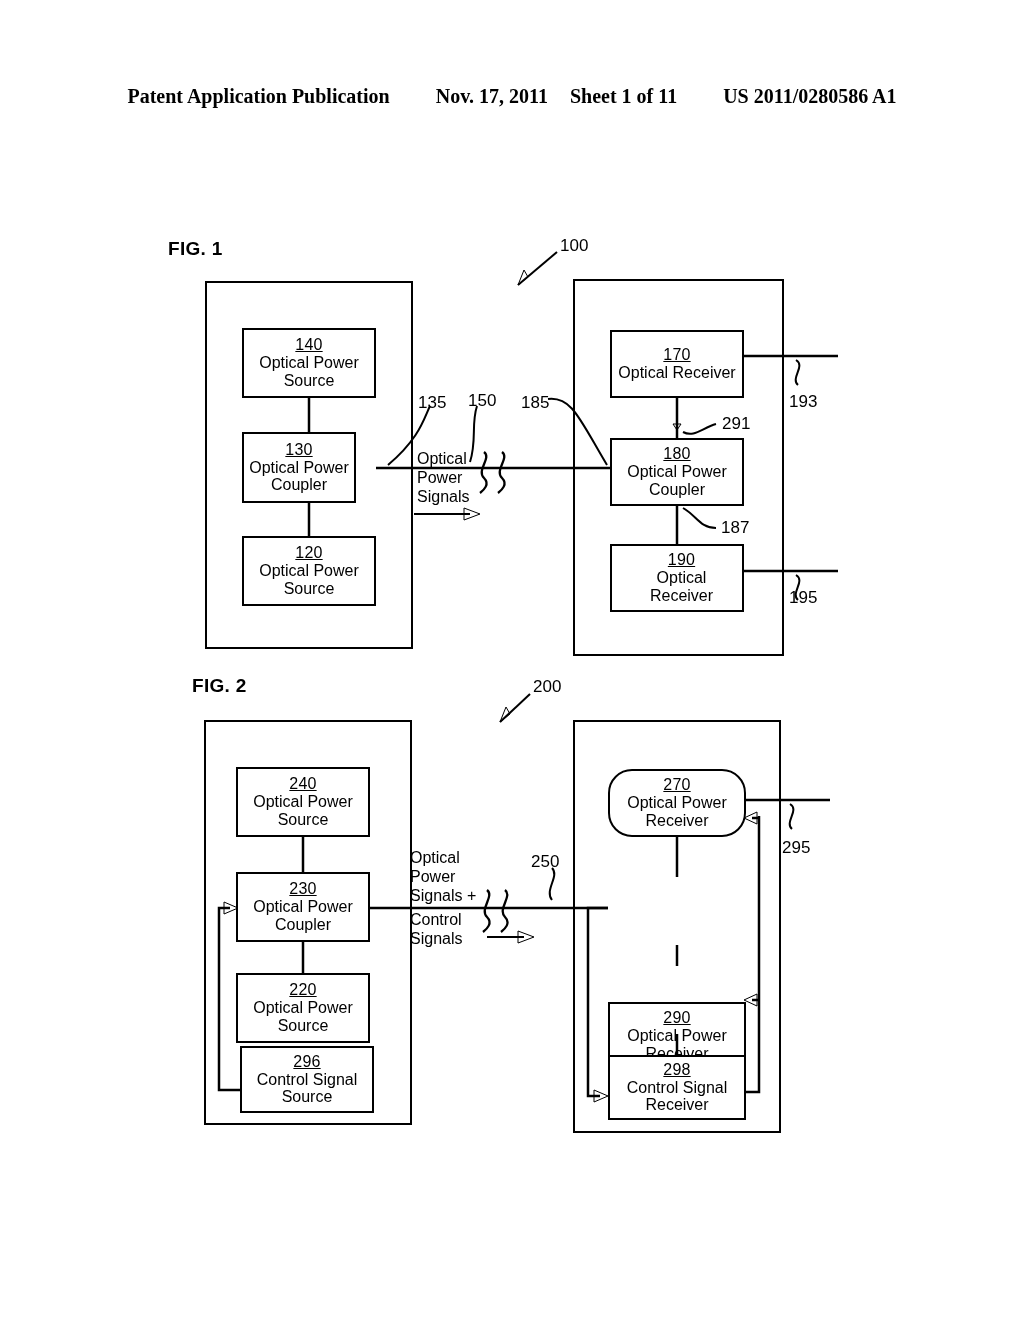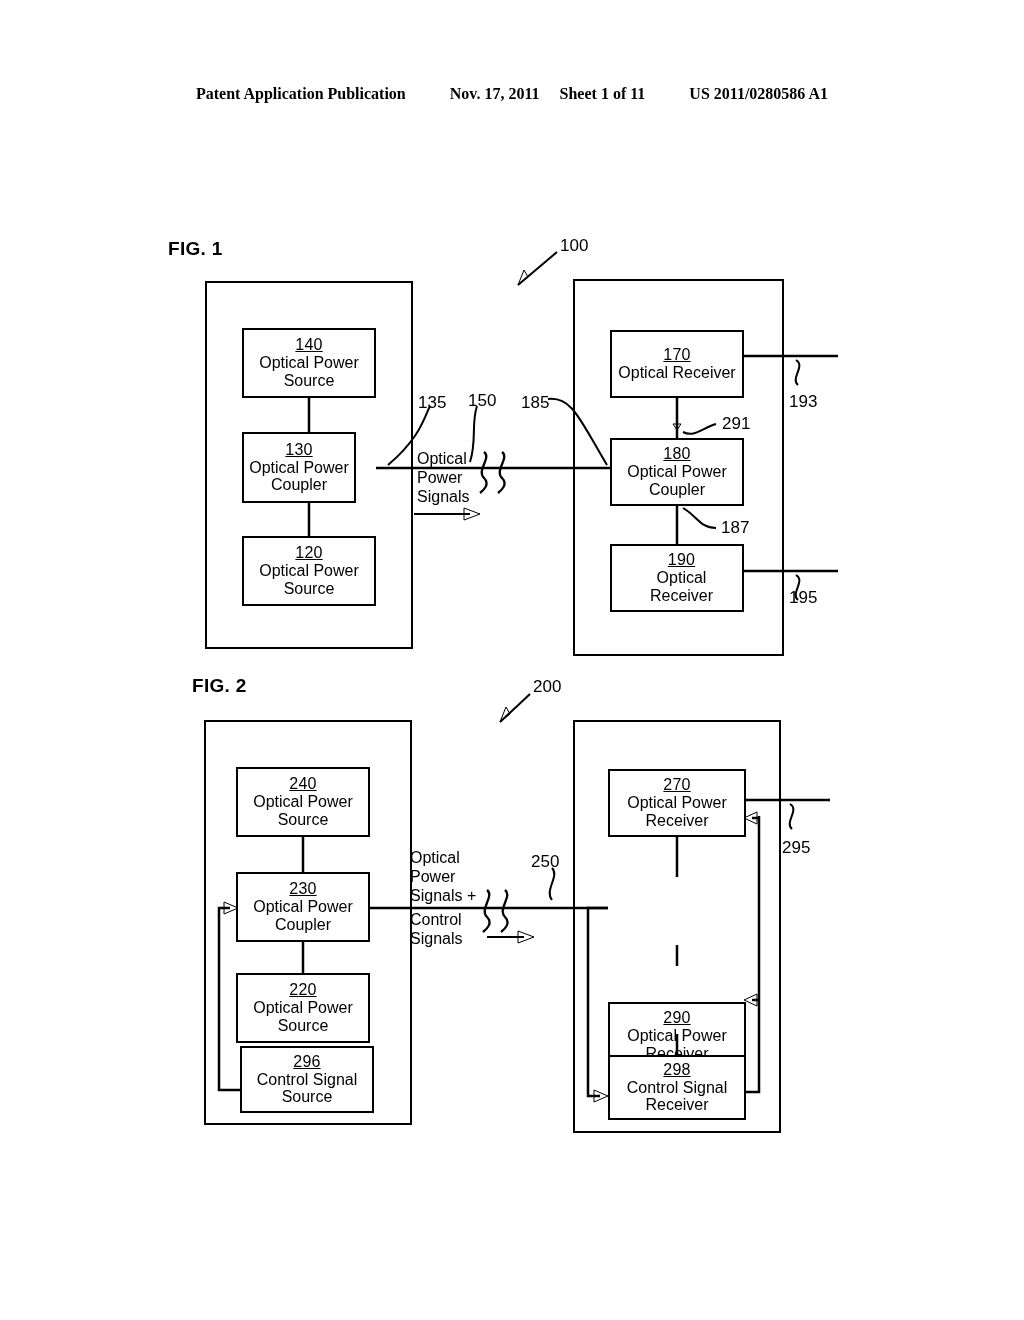--- a/index.html
+++ b/index.html
@@ -18,21 +18,21 @@
 
   
   #pub-header {
     position: absolute;
     left: 0;
     top: 85px;
     width: 1024px;
     text-align: center;
     font-family: "Liberation Serif", serif;
     font-weight: bold;
-    font-size: 16px;
+    font-size: 20px;
     letter-spacing: 0px;
     white-space: nowrap;
   }
   #pub-header .seg { display: inline-block; vertical-align: baseline; }
   #pub-header .gap-lg { display: inline-block; width: 36px; }
   #pub-header .gap-sm { display: inline-block; width: 12px; }
 
   
   .fig-canvas {
     position: absolute;
@@ -248,21 +248,21 @@
     <span class="nm">Optical Power
 Source</span>
   </div>
 
   <div class="node" style="left:240px; top:1046px; width:134px; height:67px;">
     <span class="ref">296</span>
     <span class="nm">Control Signal
 Source</span>
   </div>
 
-  <div class="node" style="left:608px; top:769px; width:138px; height:68px;">
+  <div class="node" style="left:608px; top:769px; width:138px; height:68px;border-radius:24px;">
     <span class="ref">270</span>
     <span class="nm">Optical Power
 Receiver</span>
   </div>
 
 
   <div class="node" style="left:608px; top:966px; width:138px; height:68px;margin-top:36px;">
     <span class="ref">290</span>
     <span class="nm">Optical Power
 Receiver</span>

